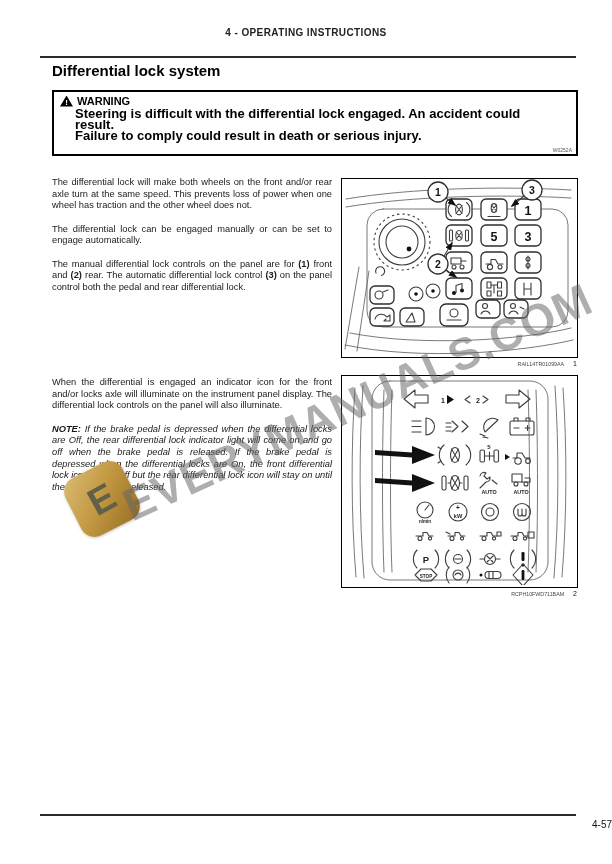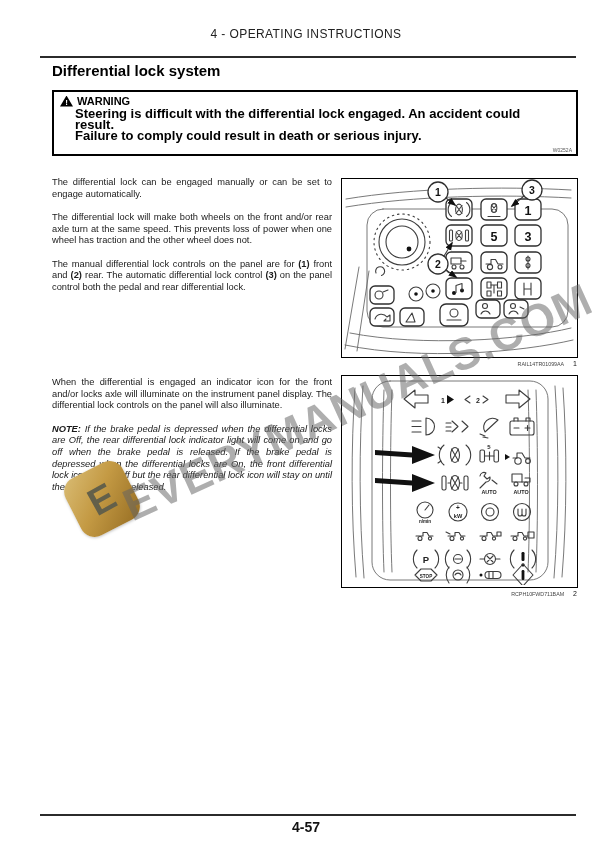--- a/index.html
+++ b/index.html
@@ -1,19 +1,19 @@
 <!DOCTYPE html>
 <html><head>
 <meta charset="utf-8">
 <style>
   html,body{margin:0;padding:0;background:#e8e8e8;}
   .page{position:relative;width:612px;height:864px;background:#fff;margin:0 auto;
         font-family:"Liberation Sans",sans-serif;color:#1a1a1a;overflow:hidden;}
   .hdr{position:absolute;top:27px;left:0;right:0;text-align:center;
-       font-size:12px;color:#222;letter-spacing:.4px;}
+       font-size:10px;color:#222;letter-spacing:.4px;font-weight:bold;}
   .rule{position:absolute;left:40px;width:536px;height:1.6px;background:#2b2b2b;}
   .rule-top{top:56px;} .rule-bot{top:814px;}
   .title{position:absolute;left:52px;top:62px;font-size:15px;font-weight:bold;color:#000;}
 
   .warn{position:absolute;left:52px;top:90px;width:526px;height:66px;
         border:2px solid #000;box-sizing:border-box;padding:3px 5px 2px 6px;}
   .warn-head{display:flex;align-items:center;gap:4px;font-weight:bold;font-size:11px;color:#000;}
   .tri{display:inline-block;width:13px;height:11px;background:#000;
        clip-path:polygon(50% 0,100% 100%,0 100%);position:relative;color:#fff;
        font-size:8px;font-weight:bold;text-align:center;line-height:14px;}
@@ -26,21 +26,21 @@
   .colL1{top:177px;} .colL2{top:377px;}
   .colL p{margin:0 0 11.5px 0;}
 
   .figwrap{position:absolute;left:341px;width:237px;}
   .fig1{top:178px;} .fig2{top:375px;}
   .figbox{border:1.8px solid #000;background:#fff;box-sizing:border-box;}
   .figcap{display:flex;justify-content:flex-end;align-items:center;gap:9px;
           font-size:5.3px;color:#444;margin-top:2px;padding-right:1px;}
   .figno{font-size:7px;color:#111;}
 
-  .footer{position:absolute;top:819px;left:0;right:0;text-align:center;font-size:14px;color:#111;font-weight:bold;}
+  .footer{position:absolute;top:819px;left:0;right:0;text-align:right;font-size:10px;color:#111;}
 
   .wm{position:absolute;left:0;top:0;width:612px;height:864px;pointer-events:none;z-index:40;}
   .wm-text{position:absolute;left:126px;top:482px;white-space:nowrap;
            font-size:45px;font-weight:bold;letter-spacing:1px;
            color:rgba(100,100,100,0.52);transform:rotate(-24.5deg);
            transform-origin:left center;}
   .wm-logo{position:absolute;left:70px;top:467px;width:64px;height:64px;border-radius:15px;
            background:linear-gradient(140deg,#d9bc74 0%,#c49a44 45%,#966d22 100%);
            transform:rotate(-27deg);display:flex;align-items:center;justify-content:center;
            box-shadow:0 1px 3px rgba(0,0,0,.25);}
@@ -70,22 +70,22 @@
       <span>WARNING</span>
     </div>
     <div class="warn-lines">
       <div>Steering is difficult with the differential lock engaged.  An accident could result.</div>
       <div>Failure to comply could result in death or serious injury.</div>
     </div>
     <div class="warn-code">W0252A</div>
   </div>
 
   <div class="colL colL1">
+    <p><span>The differential lock will make both wheels on the front and/or rear axle turn at the same speed.  This prevents loss of power when one wheel has traction and the other wheel does not.</span></p>
     <p><span>The differential lock can be engaged manually or can be set to engage automatically.</span></p>
-    <p><span>The differential lock will make both wheels on the front and/or rear axle turn at the same speed.  This prevents loss of power when one wheel has traction and the other wheel does not.</span></p>
     <p><span>The manual differential lock controls on the panel are for </span><span style="font-weight: bold;">(1)</span><span> front and </span><span style="font-weight: bold;">(2)</span><span> rear.  The automatic differential lock control </span><span style="font-weight: bold;">(3)</span><span> on the panel control both the pedal and rear differential lock.</span></p>
   </div>
 
   <div class="colL colL2">
     <p><span>When the differential is engaged an indicator icon for the front and/or locks axle will illuminate on the instrument panel display.  The differential lock controls on the panel will also illuminate.</span></p>
     <p><span style="font-weight: bold; font-style: italic;">NOTE:</span><span style="font-style: italic;"> If the brake pedal is depressed when the differential locks are Off, the rear differential lock indicator light will come on and go off when the brake pedal is released. If the brake pedal is depressed when the differential locks are On, the front differential lock icon will go off but the rear differential lock icon will stay on until the brake pedal is released.</span></p>
   </div>
 
   <div class="figwrap fig1">
     <div class="figbox" style="height:180px;">

